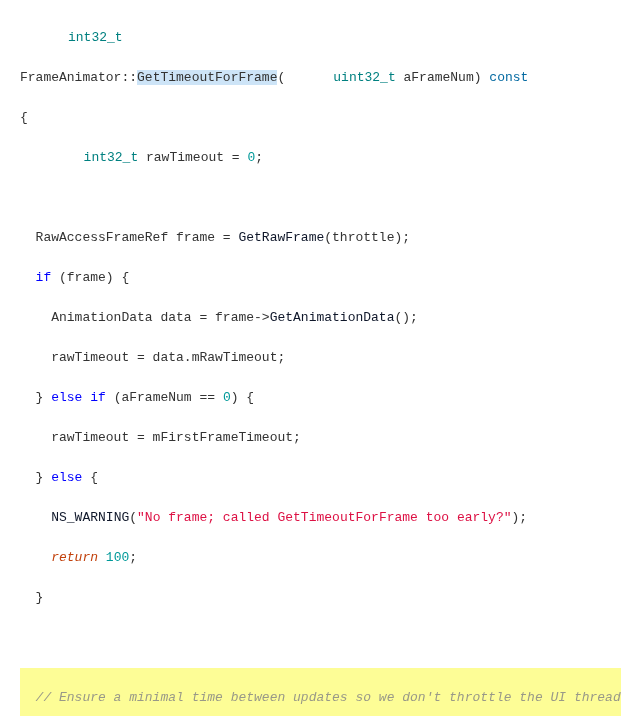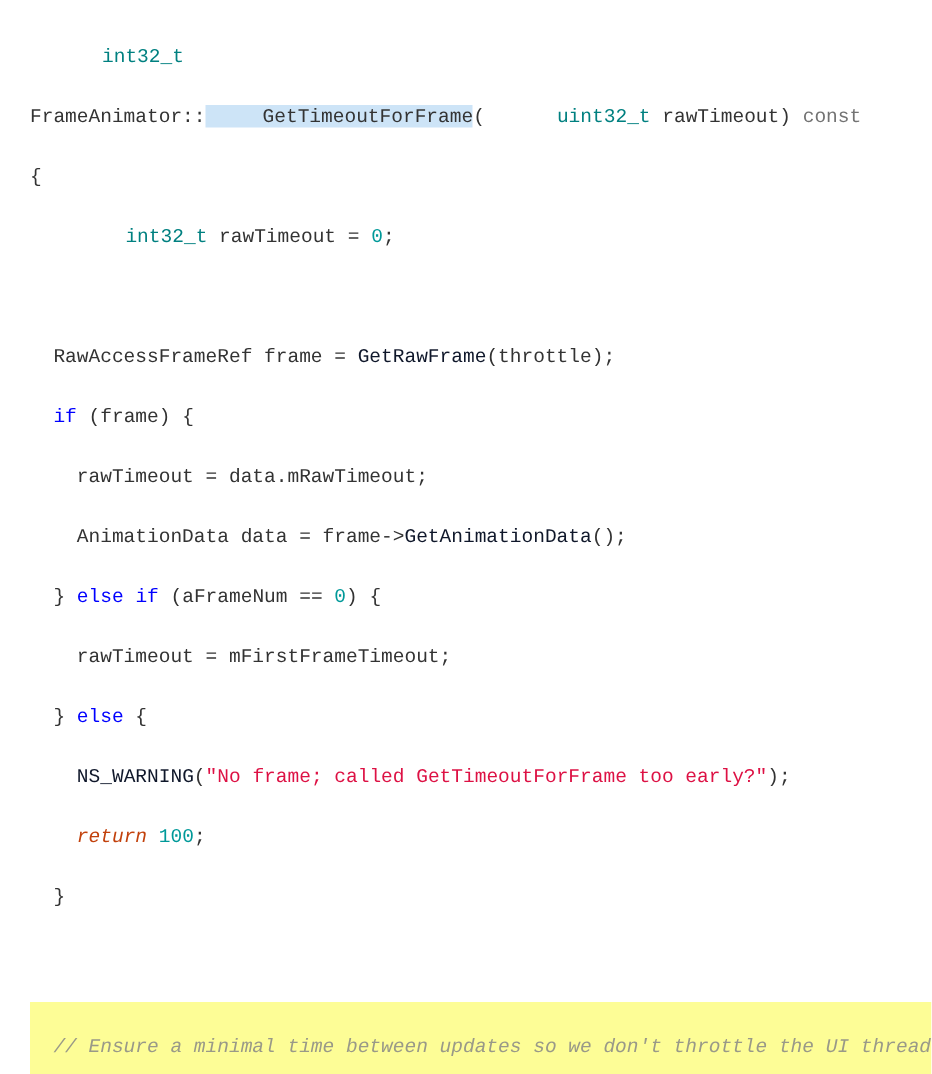--- a/index.html
+++ b/index.html
@@ -17,43 +17,43 @@
     white-space: pre;
   }
   .line {
     min-height: 20px;
   }
   .highlighted-block {
     background-color: #fdfd96;
   }
   .kw-type { color: #008080; margin-left: 48px; }
   .kw-keyword { color: #0000ff; margin-top: 31px; }
-  .kw-const { color: #737373; margin-top: 28px; }
+  .kw-const { color: #0369a1; margin-top: 28px; }
   .kw-return { color: #c2410c; font-style: italic; }
   .scope { color: #333333; }
-  .fn-def { color: #333333; padding-left: 38px; }
+  .fn-def { color: #333333; }
   .fn-highlight { background-color: #cde4f7; }
   .fn-call { color: #0f172a; }
   .number { color: #009999; }
   .string { color: #dd1144; }
   .comment { color: #999988; font-style: italic; }
 </style>
 </head>
 <body>
 
 <div class="code-container">
 <div class="line"><span class="kw-type">int32_t</span></div>
-<div class="line"><span class="scope">FrameAnimator::</span><span class="fn-def fn-highlight">GetTimeoutForFrame</span><span>(</span><span class="kw-type">uint32_t</span><span> rawTimeout</span><span>) </span><span class="kw-const">const</span></div>
+<div class="line"><span class="scope">FrameAnimator::</span><span class="fn-def fn-highlight">GetTimeoutForFrame</span><span>(</span><span class="kw-type">uint32_t</span><span> aFrameNum</span><span>) </span><span class="kw-const">const</span></div>
 <div class="line"><span>{</span></div>
 <div class="line"><span>  </span><span class="kw-type">int32_t</span><span> rawTimeout = </span><span class="number">0</span><span>;</span></div>
 <div class="line"></div>
 <div class="line"><span>  RawAccessFrameRef frame = </span><span class="fn-call">GetRawFrame</span><span>(throttle);</span></div>
 <div class="line"><span>  </span><span class="kw-keyword">if</span><span> (frame) {</span></div>
+<div class="line"><span>    AnimationData data = frame-&gt;</span><span class="fn-call">GetAnimationData</span><span>();</span></div>
 <div class="line"><span>    rawTimeout = data.mRawTimeout;</span></div>
-<div class="line"><span>    AnimationData data = frame-&gt;</span><span class="fn-call">GetAnimationData</span><span>();</span></div>
 <div class="line"><span>  } </span><span class="kw-keyword">else</span><span> </span><span class="kw-keyword">if</span><span> (aFrameNum == </span><span class="number">0</span><span>) {</span></div>
 <div class="line"><span>    rawTimeout = mFirstFrameTimeout;</span></div>
 <div class="line"><span>  } </span><span class="kw-keyword">else</span><span> {</span></div>
 <div class="line"><span>    </span><span class="fn-call">NS_WARNING</span><span>(</span><span class="string">"No frame; called GetTimeoutForFrame too early?"</span><span>);</span></div>
 <div class="line"><span>    </span><span class="kw-return">return</span><span> </span><span class="number">100</span><span>;</span></div>
 <div class="line"><span>  }</span></div>
 <div class="line"></div>
 <div class="highlighted-block">
 <div class="line comment">  // Ensure a minimal time between updates so we don't throttle the UI thread.</div>
 

